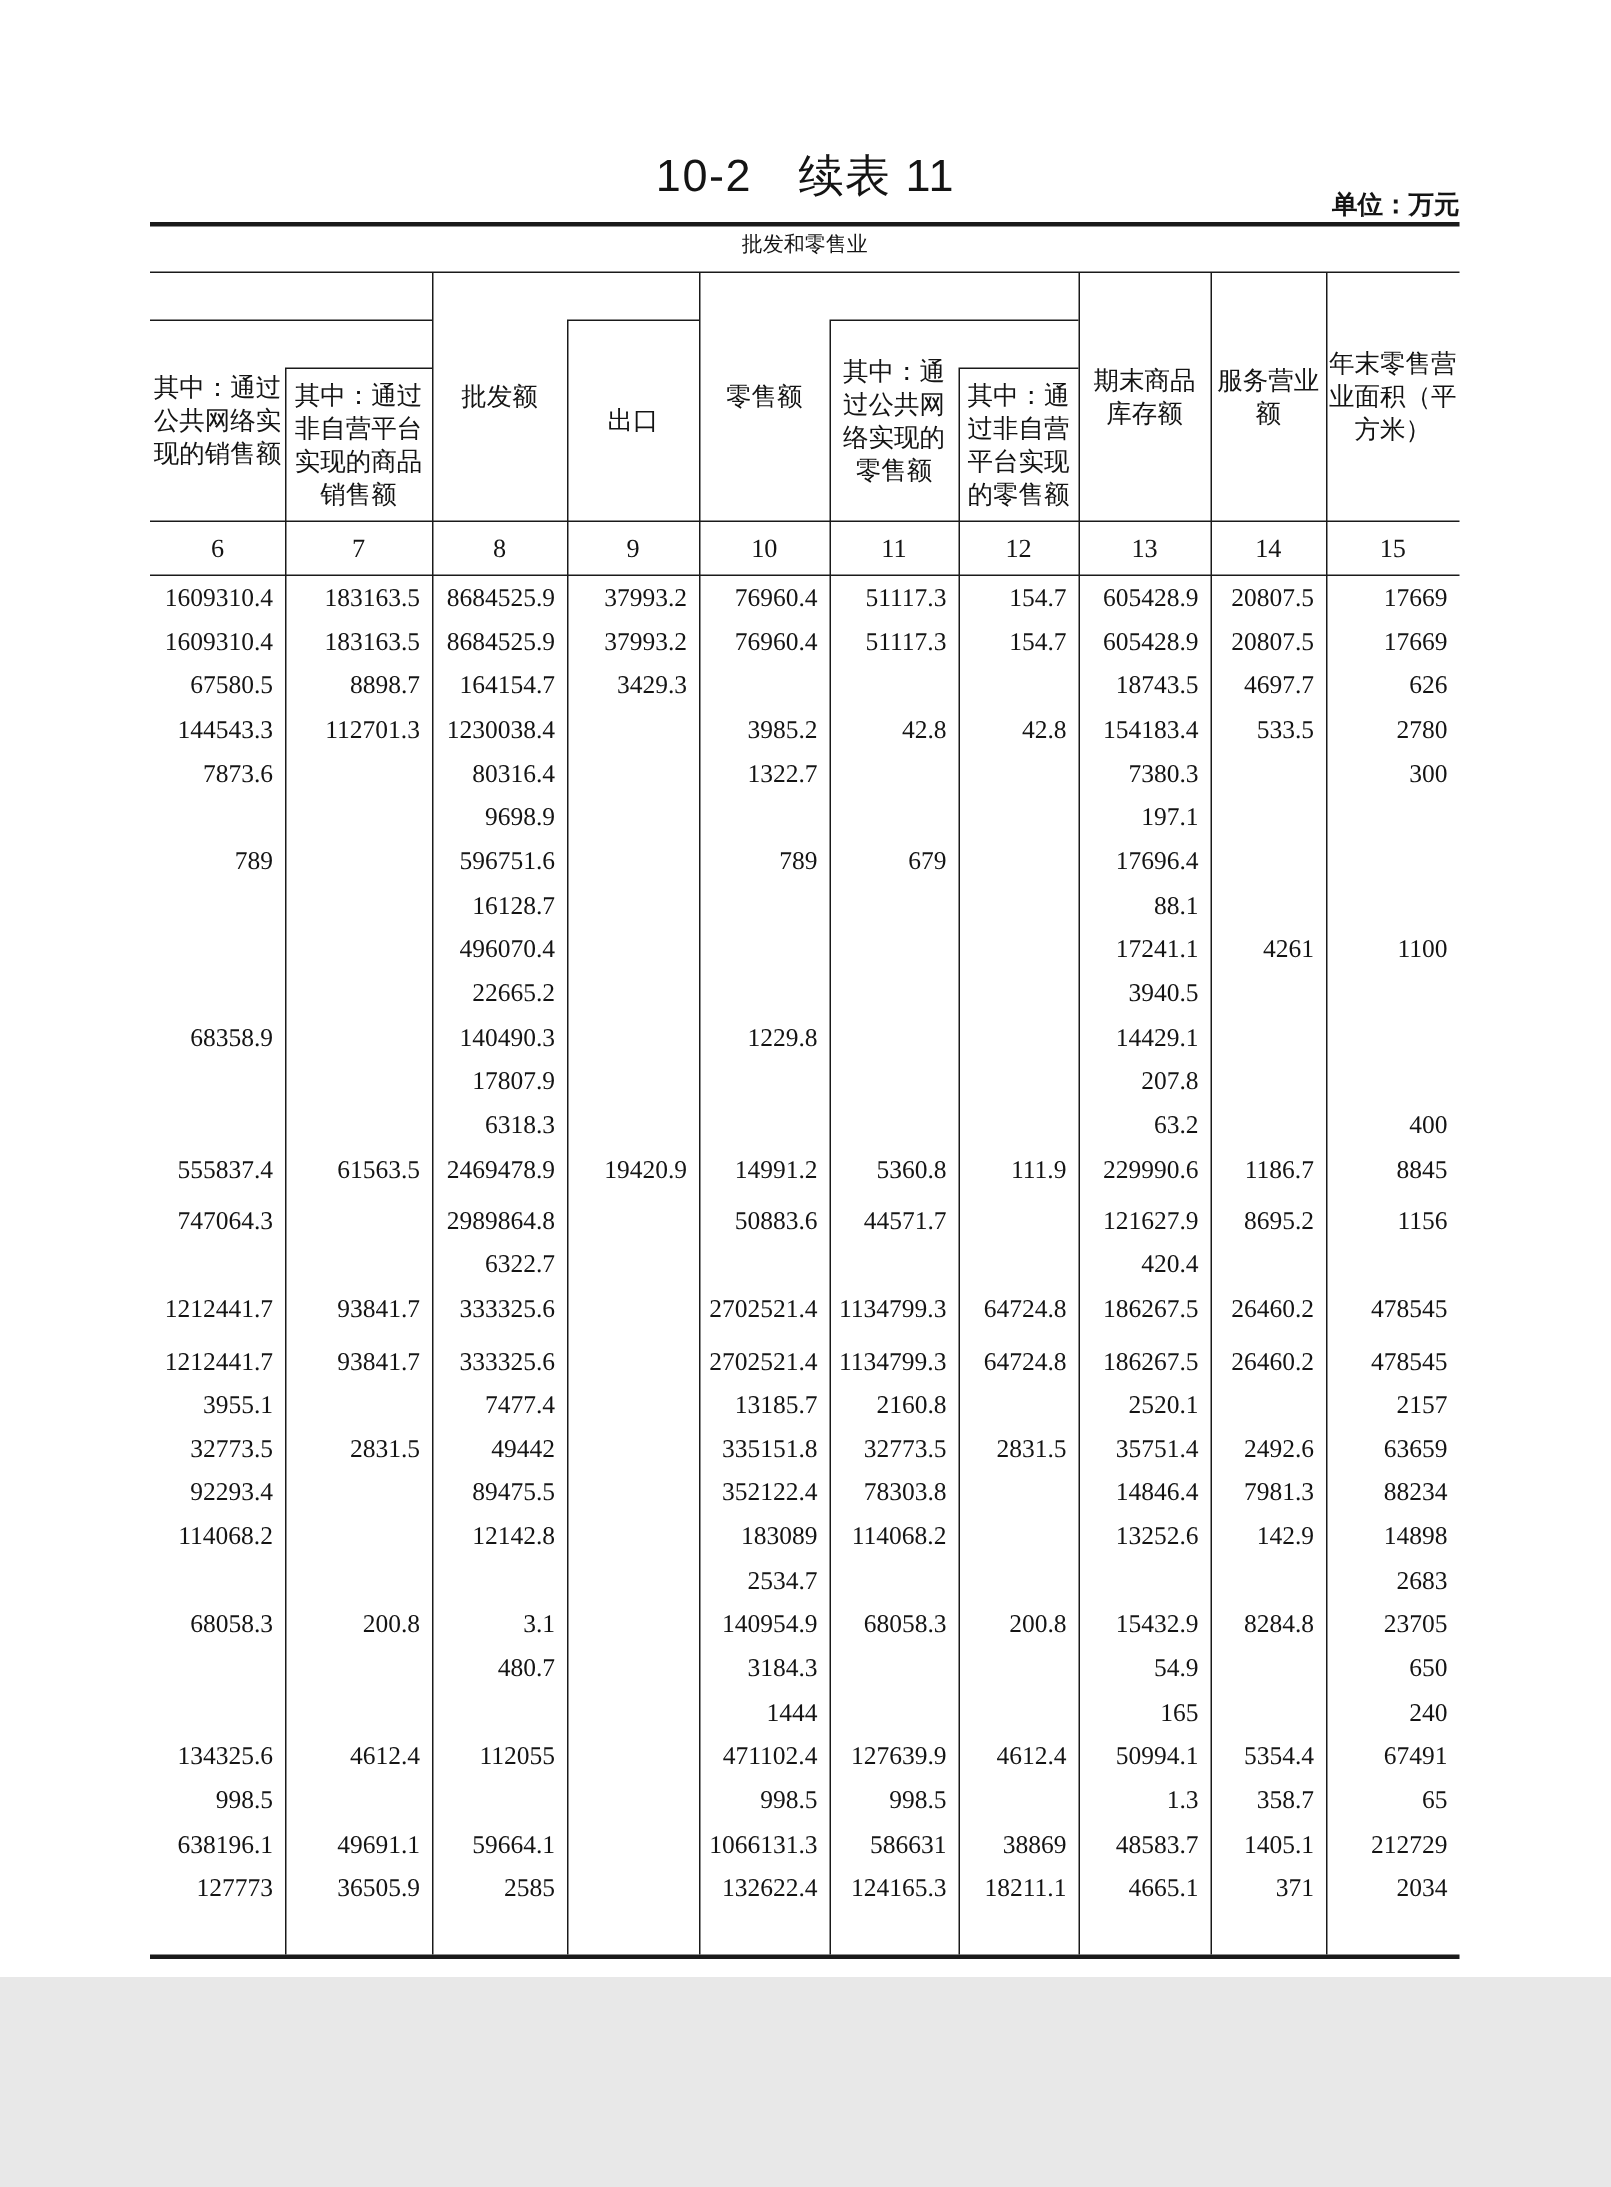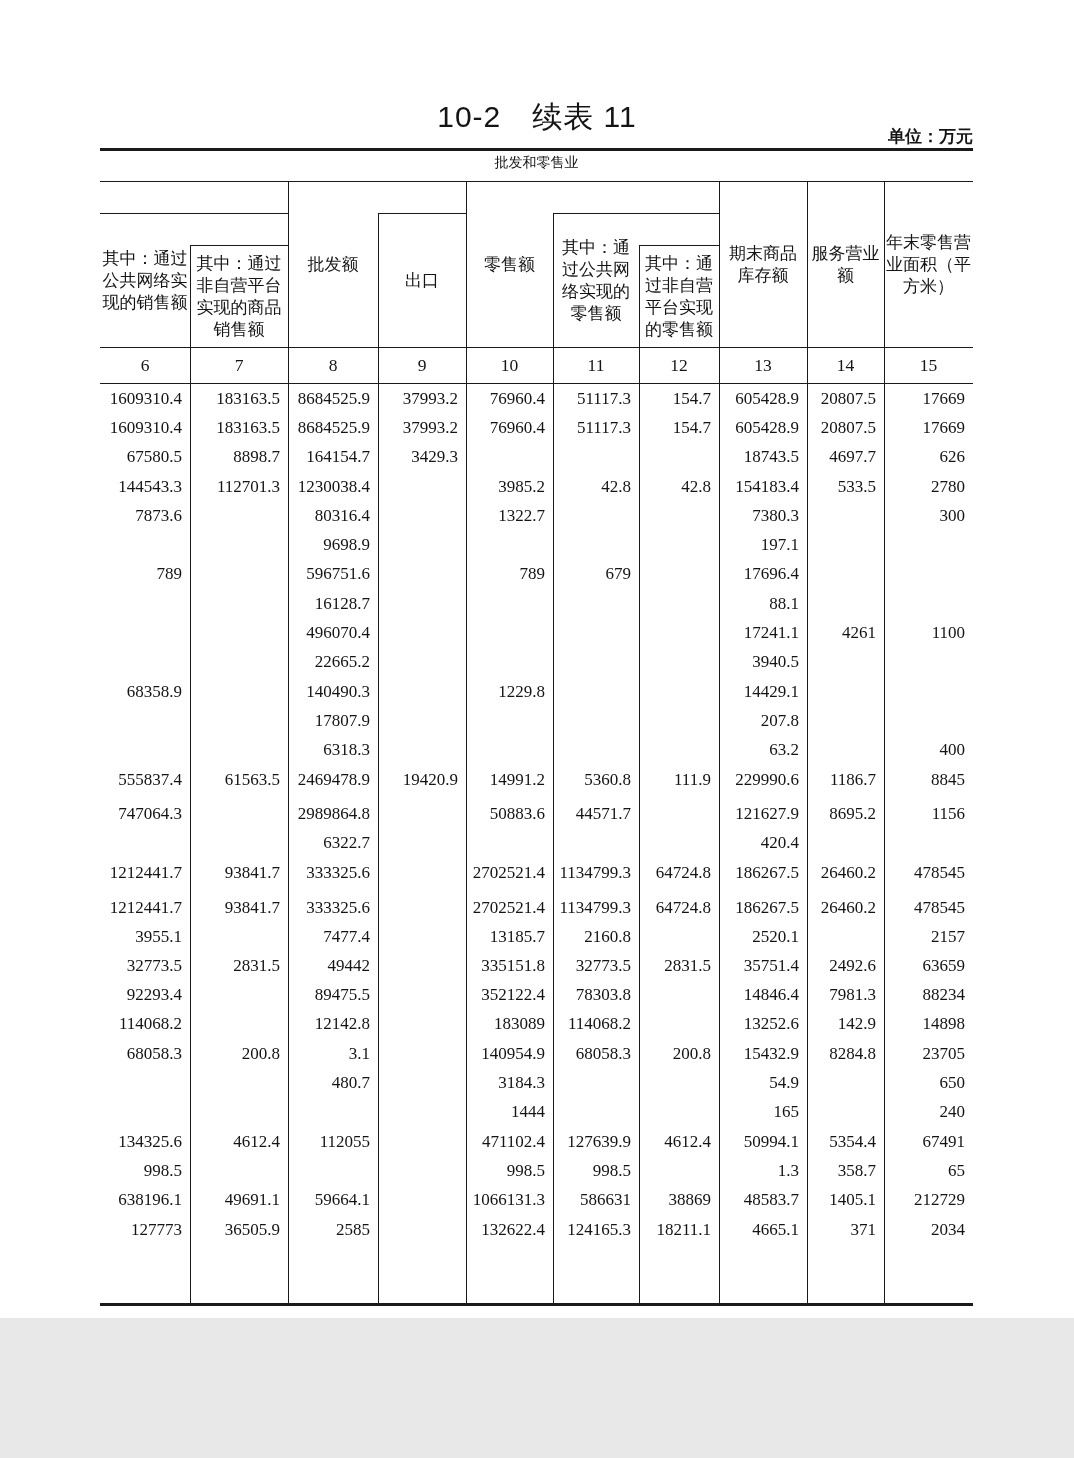--- a/index.html
+++ b/index.html
@@ -352,20 +352,32 @@
         <div class="tcell w2">12142.8</div>
         <div class="tcell w3"></div>
         <div class="tcell w4">183089</div>
         <div class="tcell w5">114068.2</div>
         <div class="tcell w6"></div>
         <div class="tcell w7">13252.6</div>
         <div class="tcell w8">142.9</div>
         <div class="tcell w9">14898</div>
       </div>
       <div class="trow">
+        <div class="tcell w0"></div>
+        <div class="tcell w1"></div>
+        <div class="tcell w2"></div>
+        <div class="tcell w3"></div>
+        <div class="tcell w4">2534.7</div>
+        <div class="tcell w5"></div>
+        <div class="tcell w6"></div>
+        <div class="tcell w7"></div>
+        <div class="tcell w8"></div>
+        <div class="tcell w9">2683</div>
+      </div>
+      <div class="trow">
         <div class="tcell w0">68058.3</div>
         <div class="tcell w1">200.8</div>
         <div class="tcell w2">3.1</div>
         <div class="tcell w3"></div>
         <div class="tcell w4">140954.9</div>
         <div class="tcell w5">68058.3</div>
         <div class="tcell w6">200.8</div>
         <div class="tcell w7">15432.9</div>
         <div class="tcell w8">8284.8</div>
         <div class="tcell w9">23705</div>

